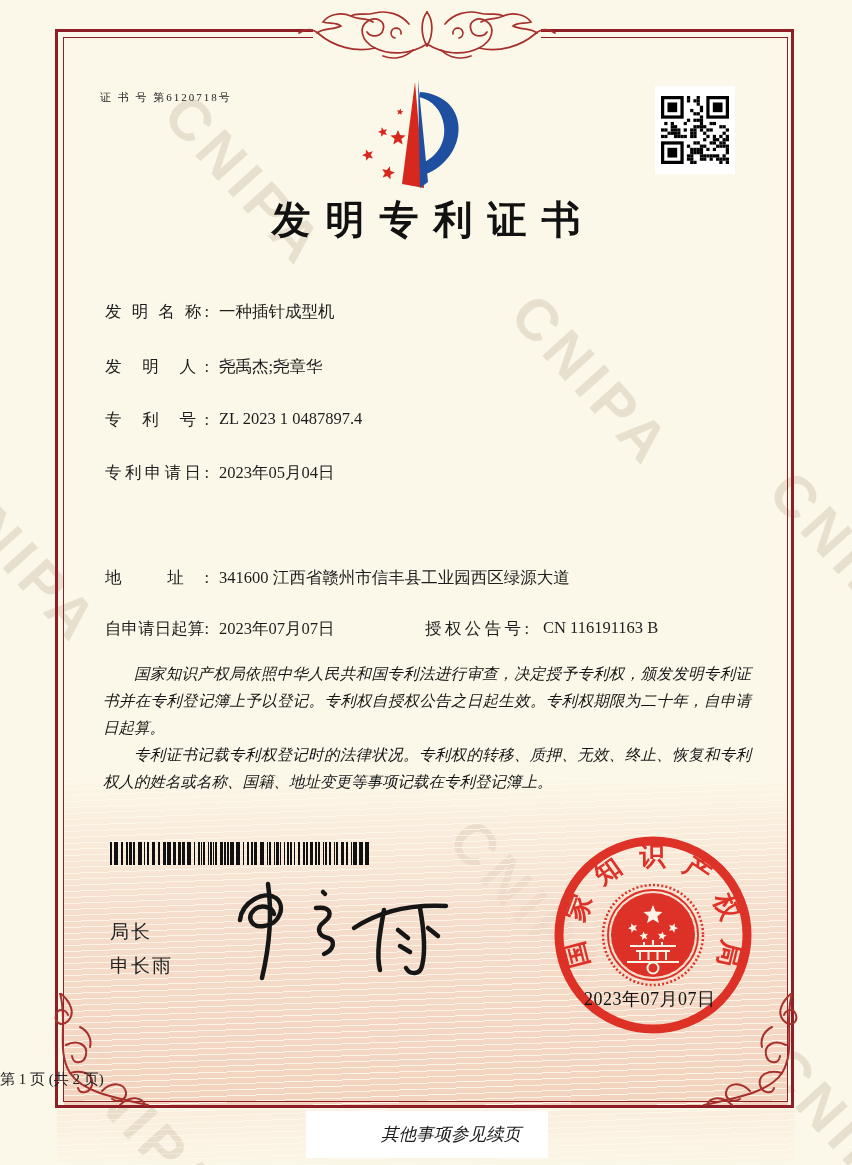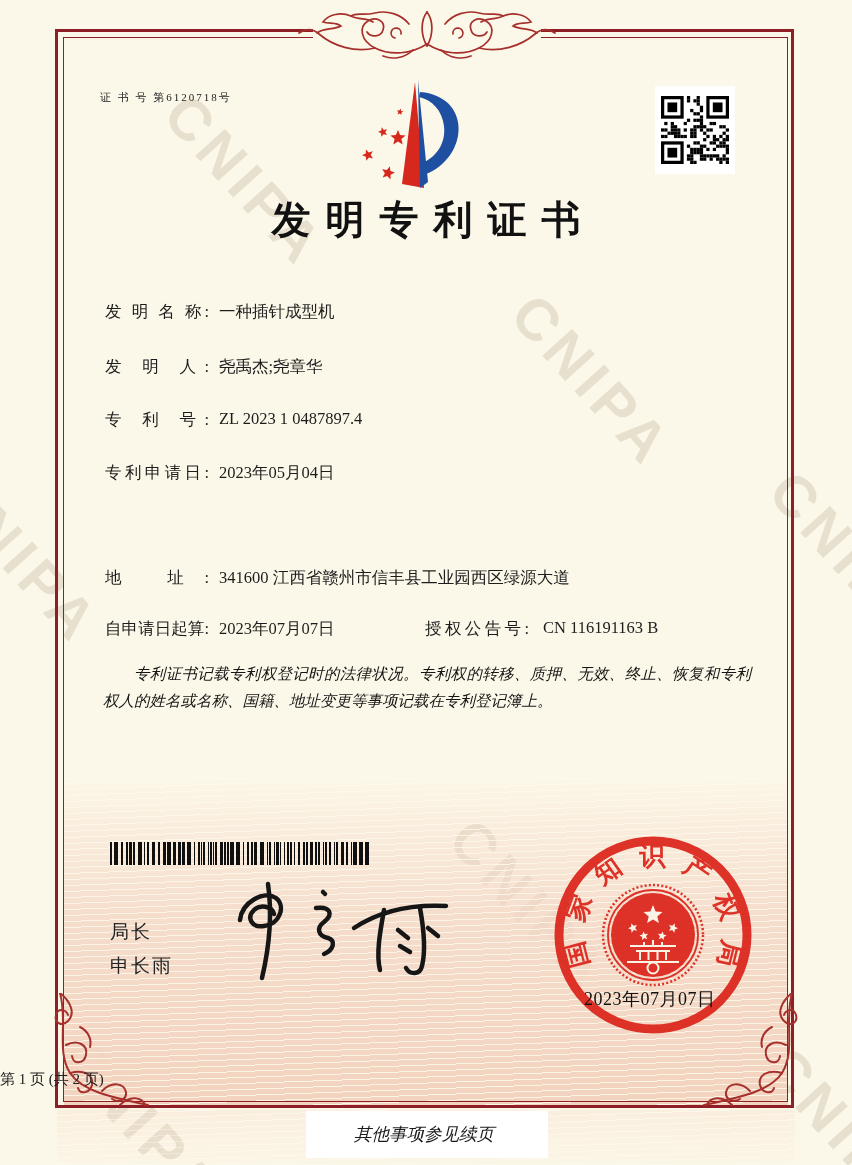--- a/index.html
+++ b/index.html
@@ -45,21 +45,21 @@
   
   .director-title{position:absolute;left:110px;top:919px;font:19px "Liberation Sans",sans-serif;color:#222;letter-spacing:2px;}
   .director-name{position:absolute;left:110px;top:953px;font:19px "Liberation Sans",sans-serif;color:#222;letter-spacing:2px;}
   .signature{position:absolute;left:212px;top:878px;}
   
   .seal{position:absolute;left:548px;top:830px;opacity:.93;}
   .seal-date{position:absolute;left:584px;top:987px;font-size:18px;letter-spacing:.5px;color:#111;}
   
   .page-info{position:absolute;left:0;right:0;top:1070px;font-size:15px;color:#222;}
   .cont-box{position:absolute;left:306px;top:1111px;width:242px;height:47px;background:#ffffff;}
-  .cont-box span{display:block;text-align:left;line-height:47px;font-size:17.5px;font-style:italic;color:#1a1a1a;margin-left:48px;}
+  .cont-box span{display:block;text-align:center;line-height:47px;font-size:17.5px;font-style:italic;color:#1a1a1a;margin-left:48px;}
   
   .orn-top{position:absolute;left:295px;top:4px;}
   .orn-corner{position:absolute;top:993px;}
   .orn-left{left:50px;}
   .orn-right{left:702px;transform:scaleX(-1);}
 </style>
 </head>
 <body>
 
 <div class="page">
@@ -279,20 +279,21 @@
   <div class="field r5">
     <span class="flabel">地 址:</span><span class="fvalue">341600 江西省赣州市信丰县工业园西区绿源大道</span>
   </div>
   <div class="field r6">
     <span class="flabel">自申请日起算:</span><span class="fvalue">2023年07月07日</span>
     <span class="glabel">授权公告号:</span>
     <span class="gvalue">CN 116191163 B</span>
   </div>
 
   <div class="body-text">
+    <p>国家知识产权局依照中华人民共和国专利法进行审查，决定授予专利权，颁发发明专利证书并在专利登记簿上予以登记。专利权自授权公告之日起生效。专利权期限为二十年，自申请日起算。</p>
     <p>专利证书记载专利权登记时的法律状况。专利权的转移、质押、无效、终止、恢复和专利权人的姓名或名称、国籍、地址变更等事项记载在专利登记簿上。</p>
   </div>
 
   <div class="barcode">
       <i style="left:0px;width:2px"></i>
       <i style="left:4px;width:4px"></i>
       <i style="left:11px;width:2px"></i>
       <i style="left:16px;width:2px"></i>
       <i style="left:19px;width:3px"></i>
       <i style="left:23px;width:2px"></i>

